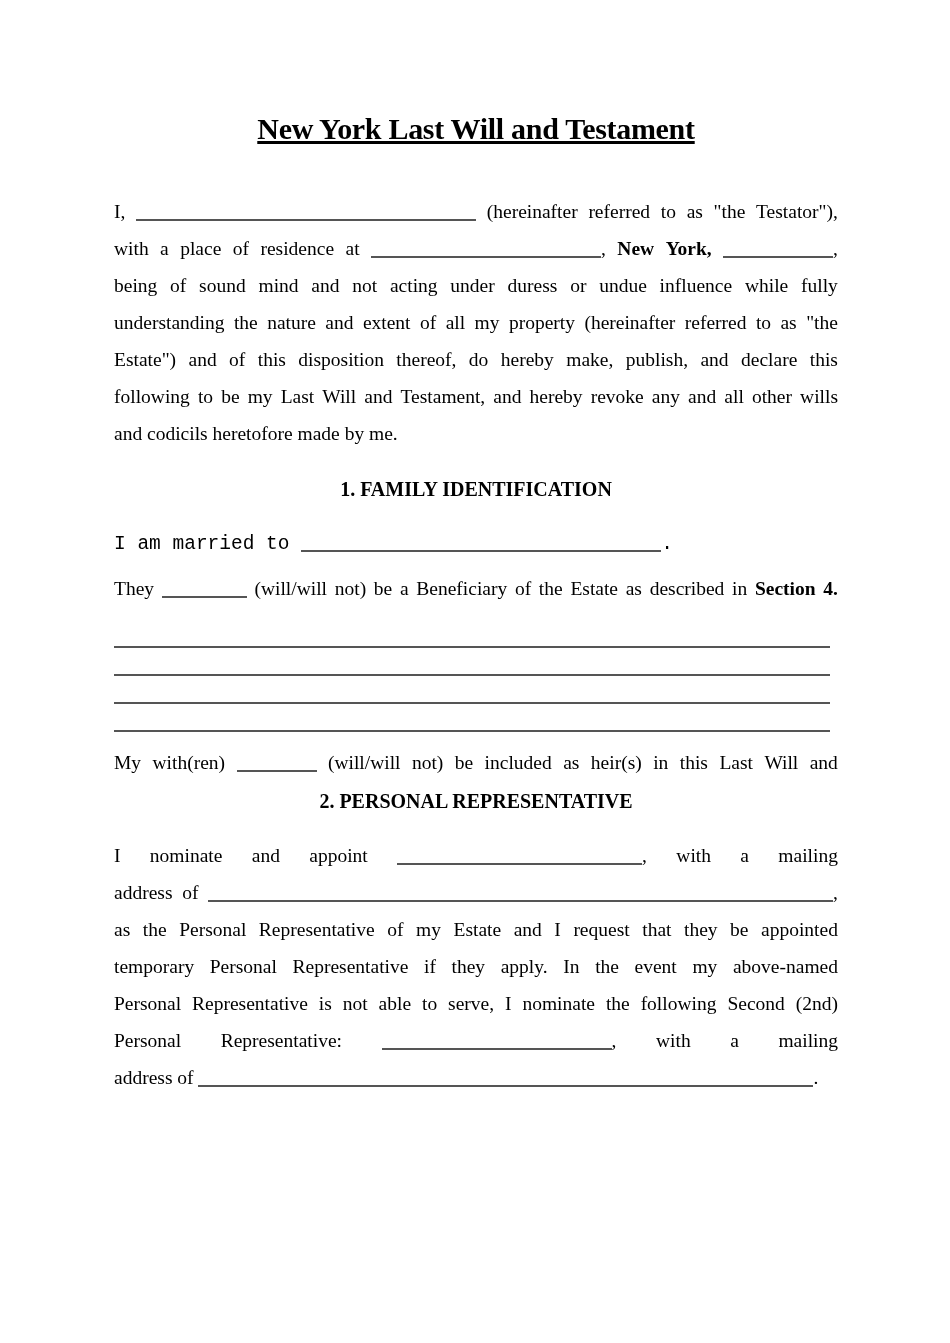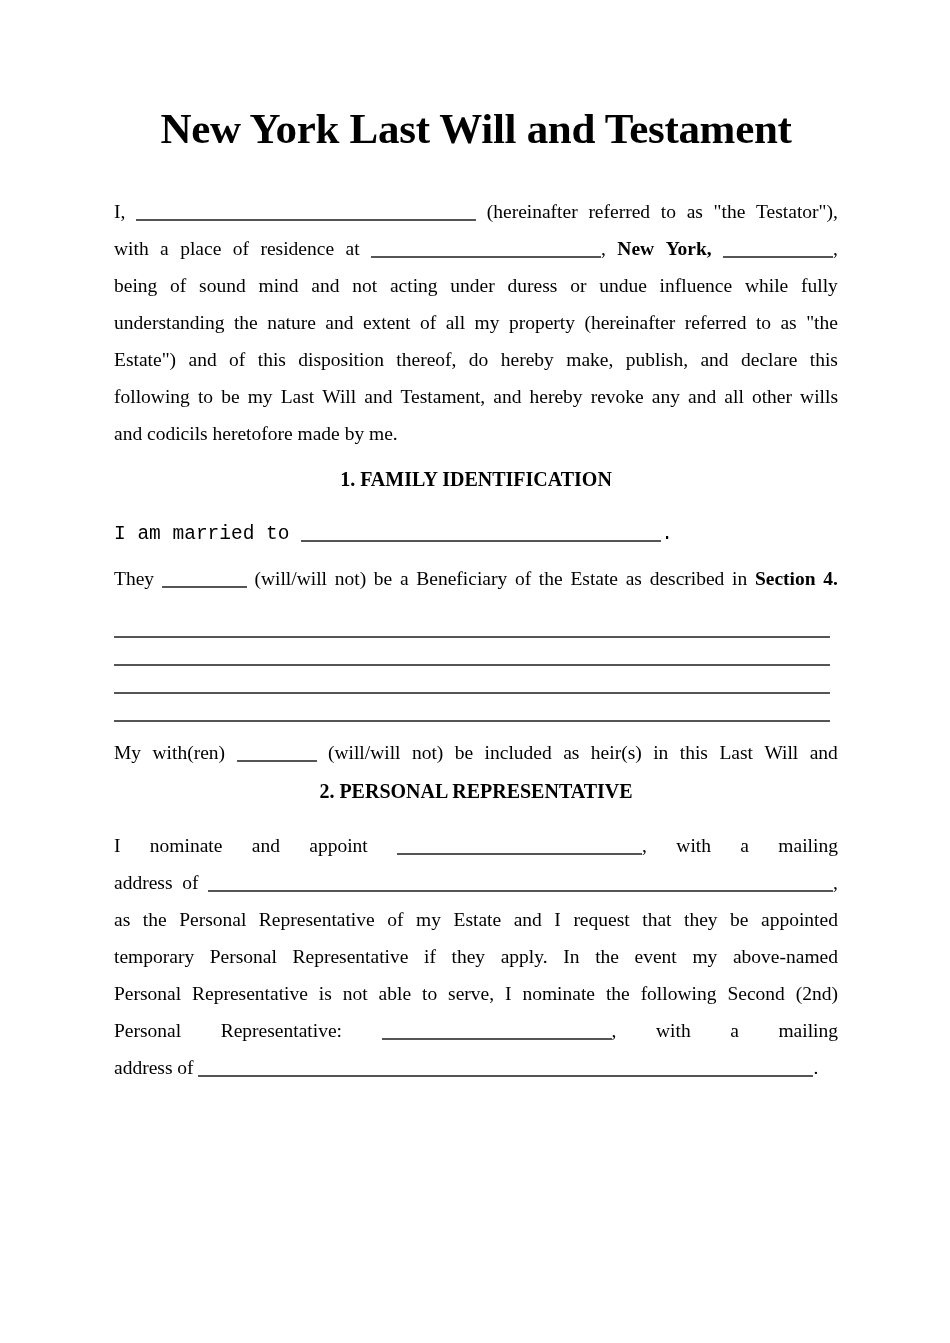--- a/index.html
+++ b/index.html
@@ -13,35 +13,36 @@
     padding: 0 112px 0 114px;
     color: #000000;
     font-family: "Liberation Serif", "DejaVu Serif", serif;
     font-size: 19.5px;
     line-height: 37px;
     overflow: hidden;
   }
   h1#title {
     margin: 0;
     padding-top: 106px;
-    font-size: 43px;
+    font-size: 30px;
     line-height: 46px;
     font-weight: 700;
     text-align: center;
     letter-spacing: -0.3px;
+    text-decoration: underline;
   }
   h2.section-heading {
     margin: 0;
     font-size: 20px;
     line-height: 37px;
     font-weight: 700;
     text-align: center;
   }
   .opening        { margin-top: 41px; }
-  #family-heading { margin-top: 9px; }
+  #family-heading { margin-top: 19px; }
   .married        { margin-top: 18px; font-family: Liberation Mono, monospace; }
   .beneficiary    { margin-top: 7px; }
   .children-label { margin-top: 7px; }
   .children-rules { margin-top: 18px; }
   .heirs          { margin-top: 7px; }
   #rep-heading    { margin-top: 2px; }
   .rep-body       { margin-top: 17px; }
 
   .ln { line-height: 37px; white-space: nowrap; }
   .ln.just {

